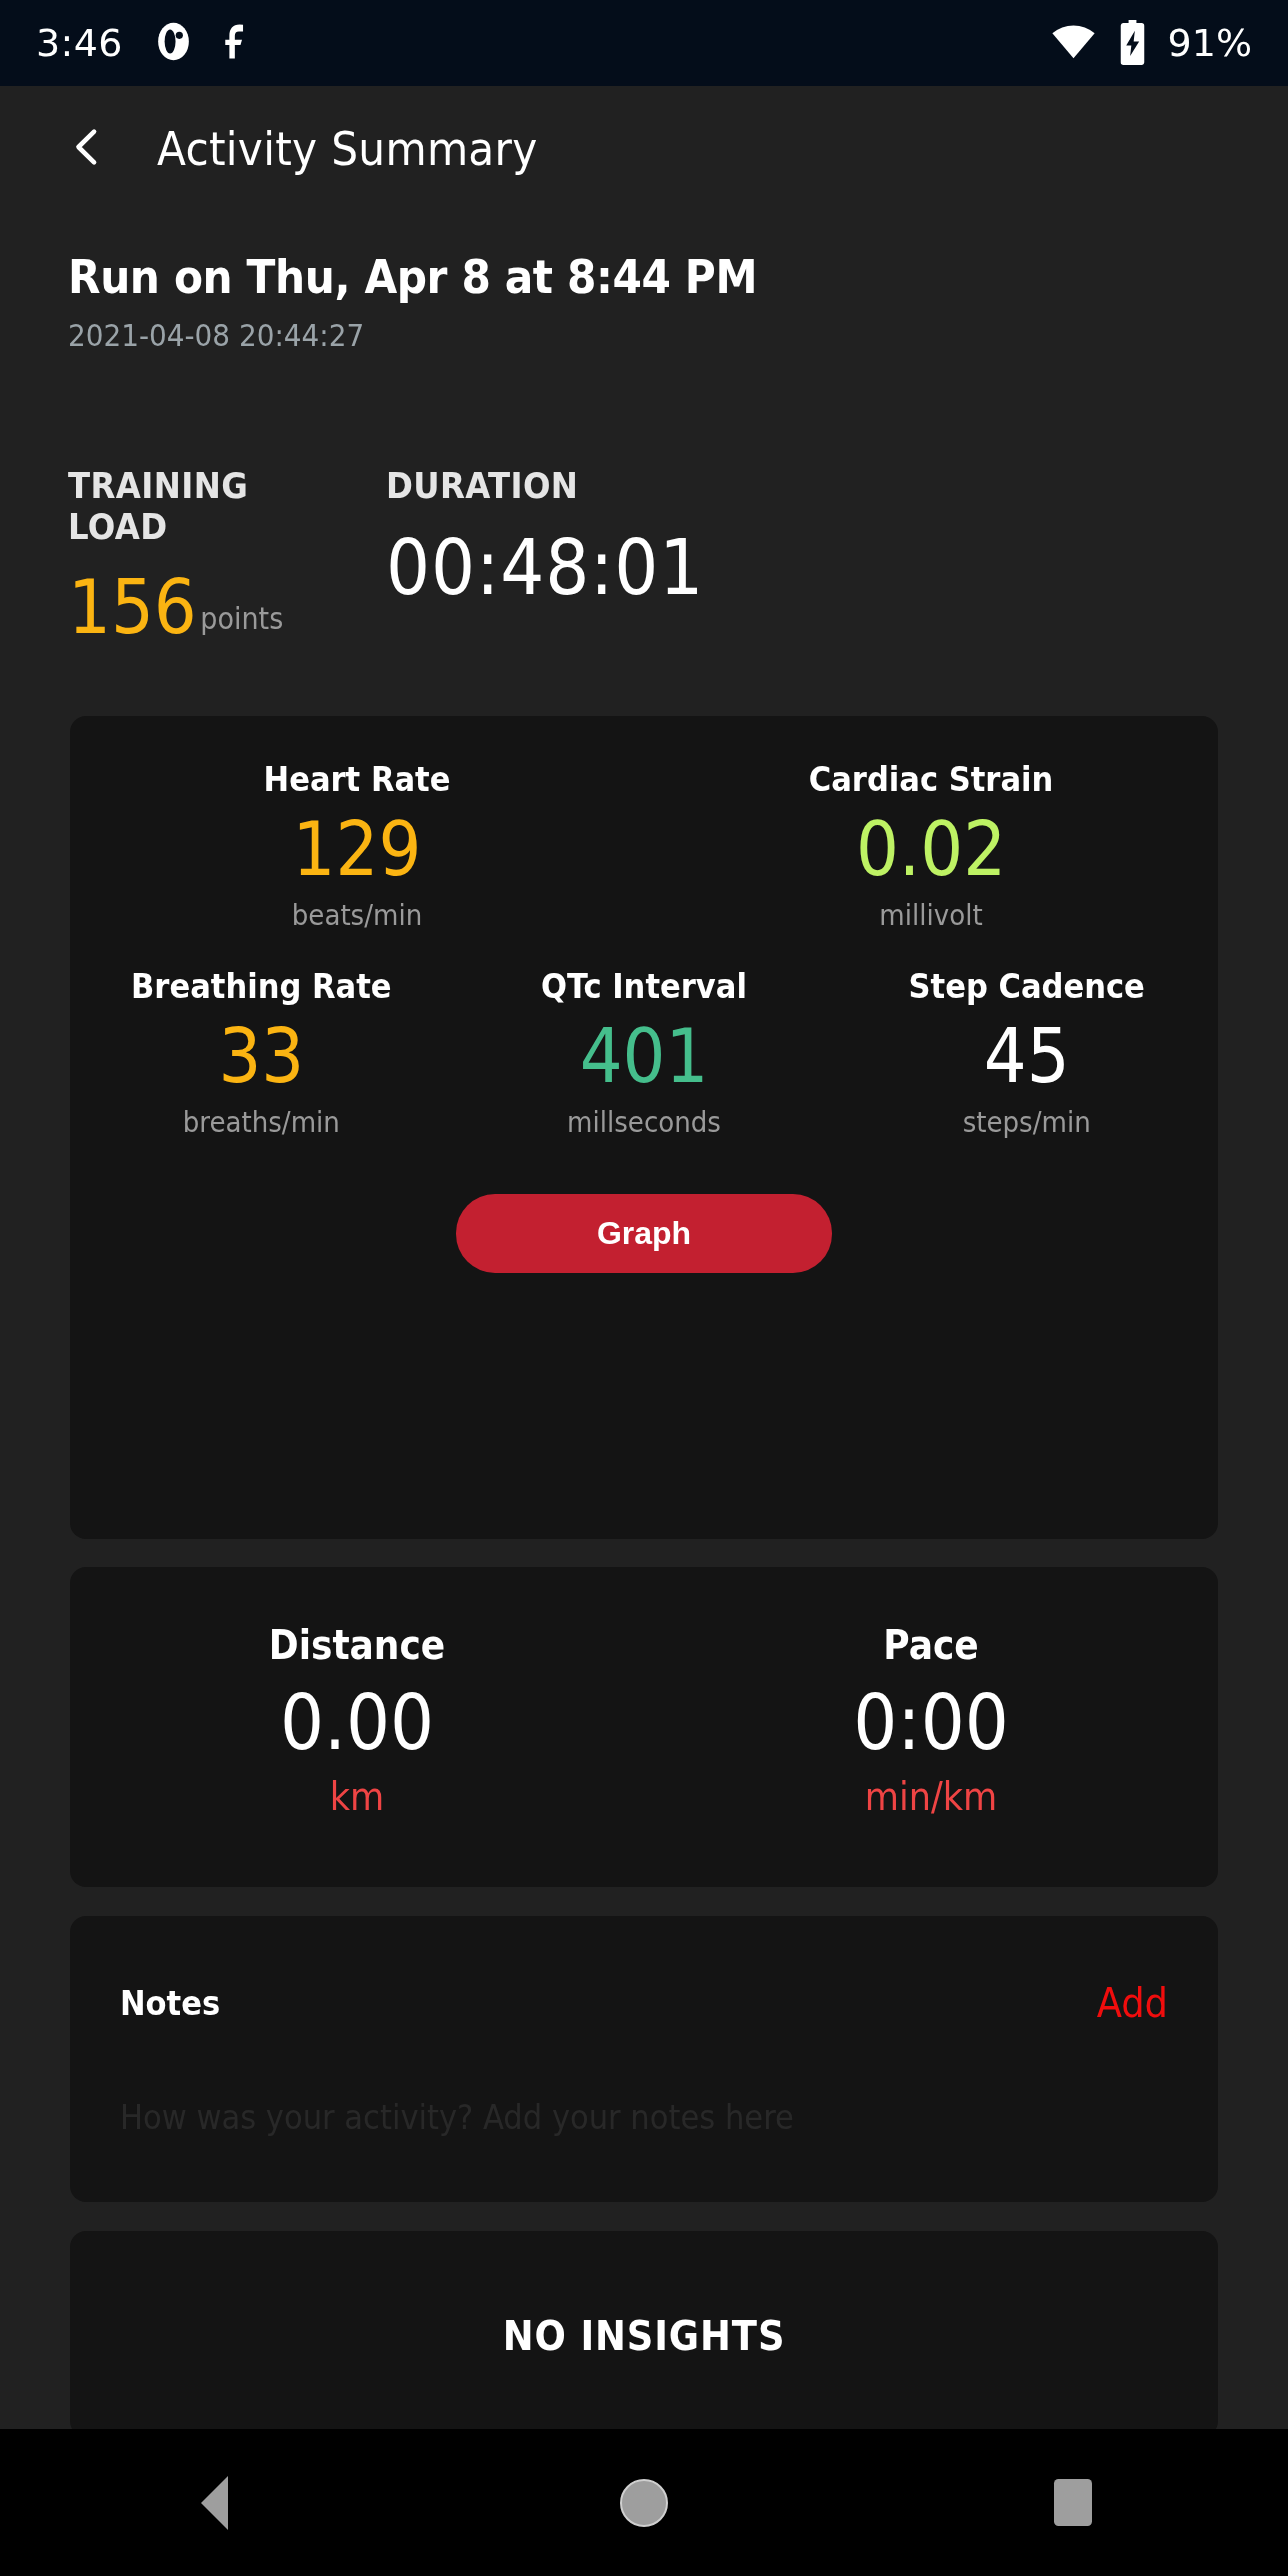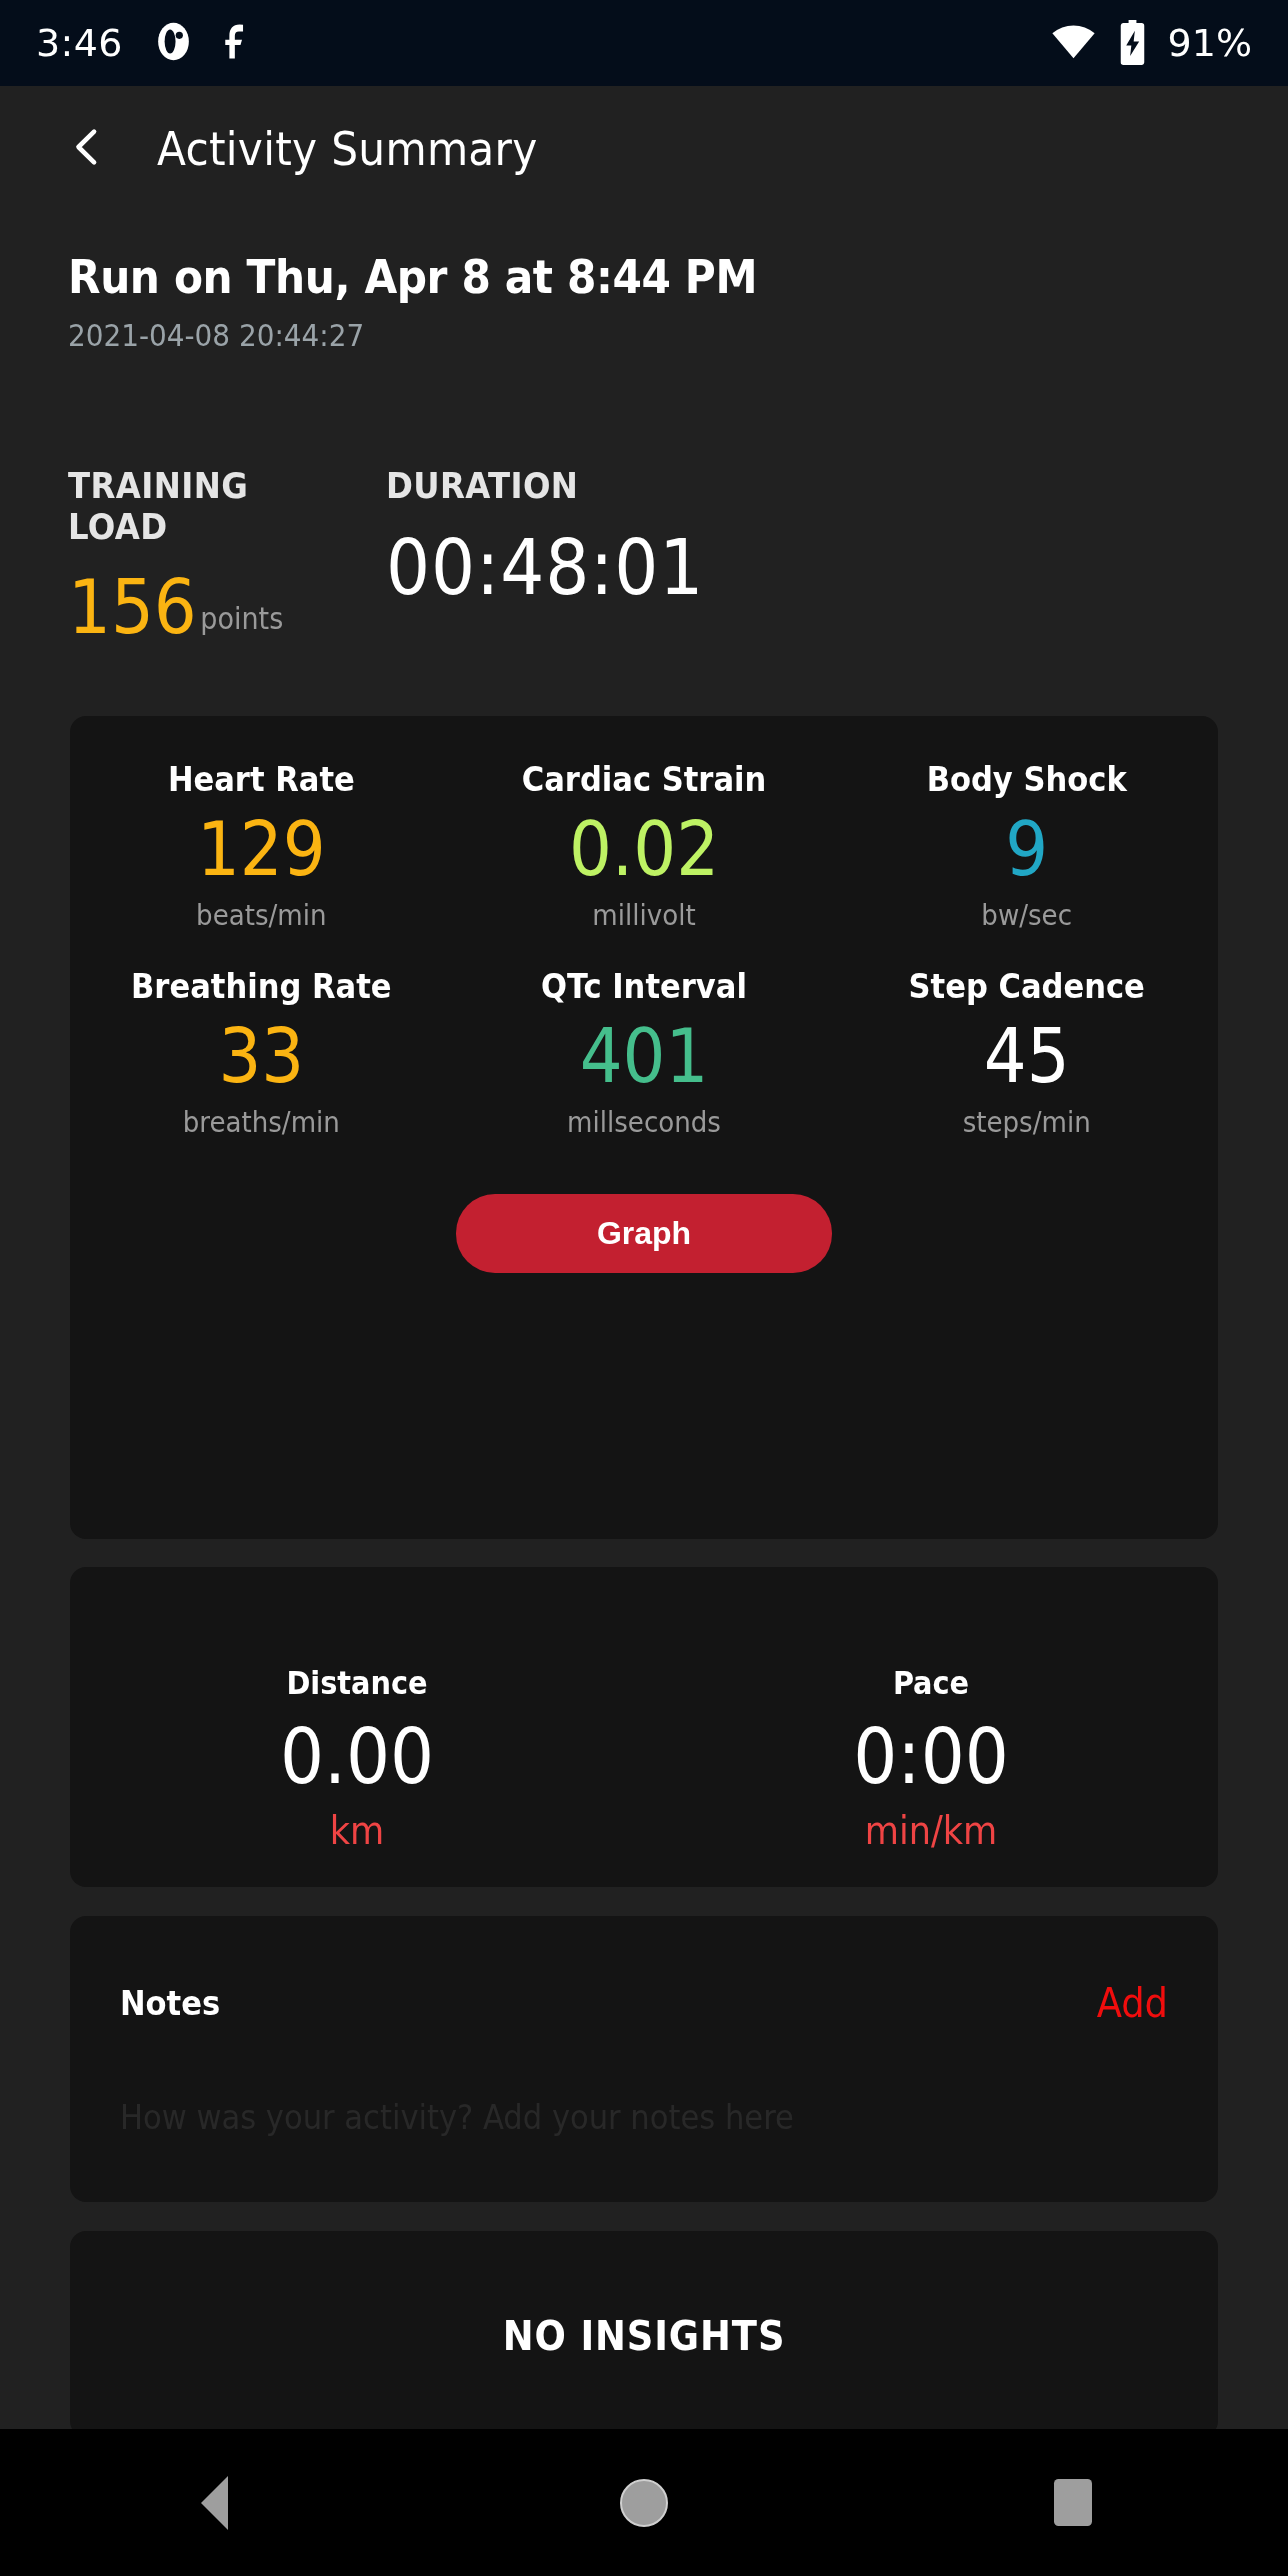--- a/index.html
+++ b/index.html
@@ -103,23 +103,22 @@
     background:#c32030; color:#ffffff; border:none;
     border-radius:39px; width:376px; height:79px;
     font-size:32px; font-weight:700; cursor:pointer;
     font-family:"Liberation Sans", sans-serif;
   }
 
   
   .dp-grid { display:flex; padding-top:55px; }
   .dp-cell { flex:1; display:flex; flex-direction:column; align-items:center; }
   .dp-name {
-    color:#ffffff; font-size:32px; font-weight:700;
-    font-family:"DejaVu Sans Condensed","Liberation Sans Narrow","Liberation Sans", sans-serif;
-    margin-top:42px;
+    color:#ffffff; font-size:40px; font-weight:700;
+    font-family:"DejaVu Sans Condensed","Liberation Sans Narrow","Liberation Sans", sans-serif;
   }
   .dp-value {
     color:#ffffff; font-size:77px; font-weight:400; margin-top:12.5px; line-height:1.1;
     font-family:"DejaVu Sans Condensed","Liberation Sans Narrow","Liberation Sans", sans-serif;
   }
   .dp-unit {
     color:#ef4444; font-size:39px; margin-top:9px;
     font-family:"DejaVu Sans Condensed","Liberation Sans Narrow","Liberation Sans", sans-serif;
   }
 
@@ -235,25 +234,20 @@
         <div class="metric-cell">
           <div class="metric-name">Heart Rate</div>
           <div class="metric-value" style="color: rgb(251, 180, 18);">129</div>
           <div class="metric-unit">beats/min</div>
         </div>
         <div class="metric-cell">
           <div class="metric-name">Cardiac Strain</div>
           <div class="metric-value" style="color: #bef264; text-align: center;">0.02</div>
           <div class="metric-unit">millivolt</div>
         </div>
-        <div class="metric-cell">
-          <div class="metric-name">Body Shock</div>
-          <div class="metric-value" style="color: rgb(33, 167, 197);">9</div>
-          <div class="metric-unit">bw/sec</div>
-        </div>
       </div>
     <div class="metric-grid second" id="metrics-row-2">
         <div class="metric-cell">
           <div class="metric-name">Breathing Rate</div>
           <div class="metric-value" style="color: rgb(251, 180, 18);">33</div>
           <div class="metric-unit">breaths/min</div>
         </div>
         <div class="metric-cell">
           <div class="metric-name">QTc Interval</div>
           <div class="metric-value" style="color: rgb(69, 190, 140);">401</div>

